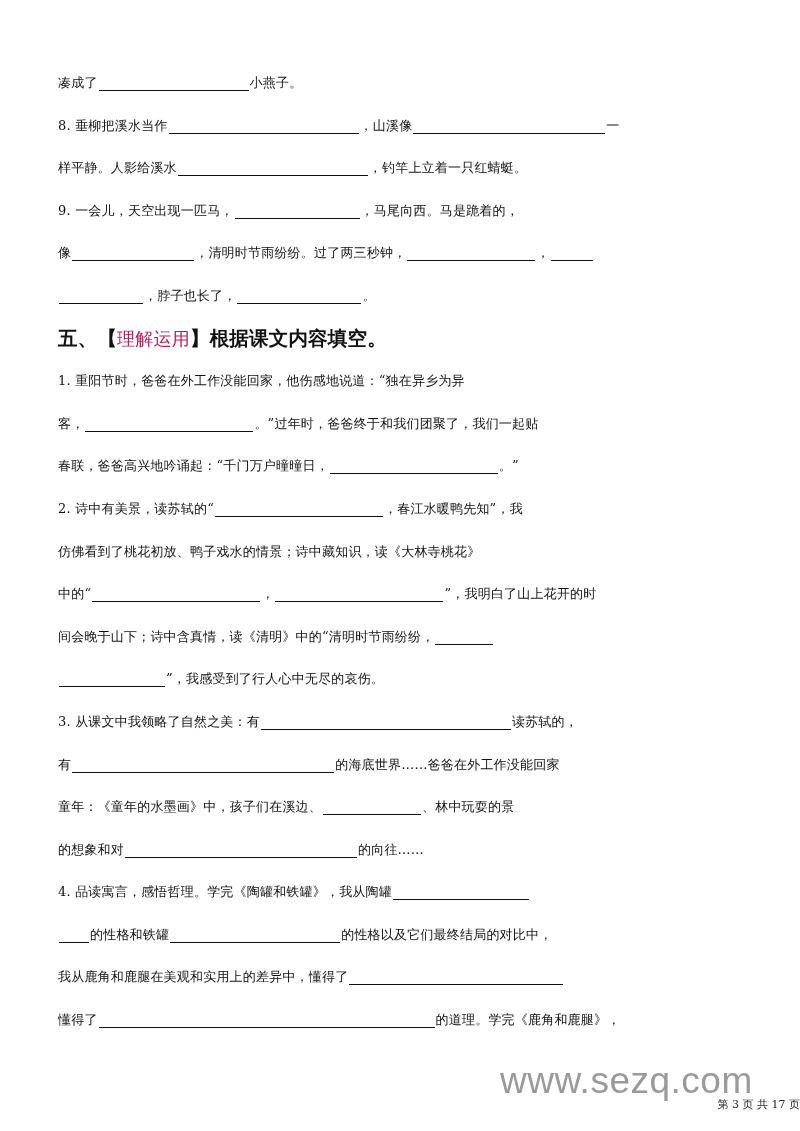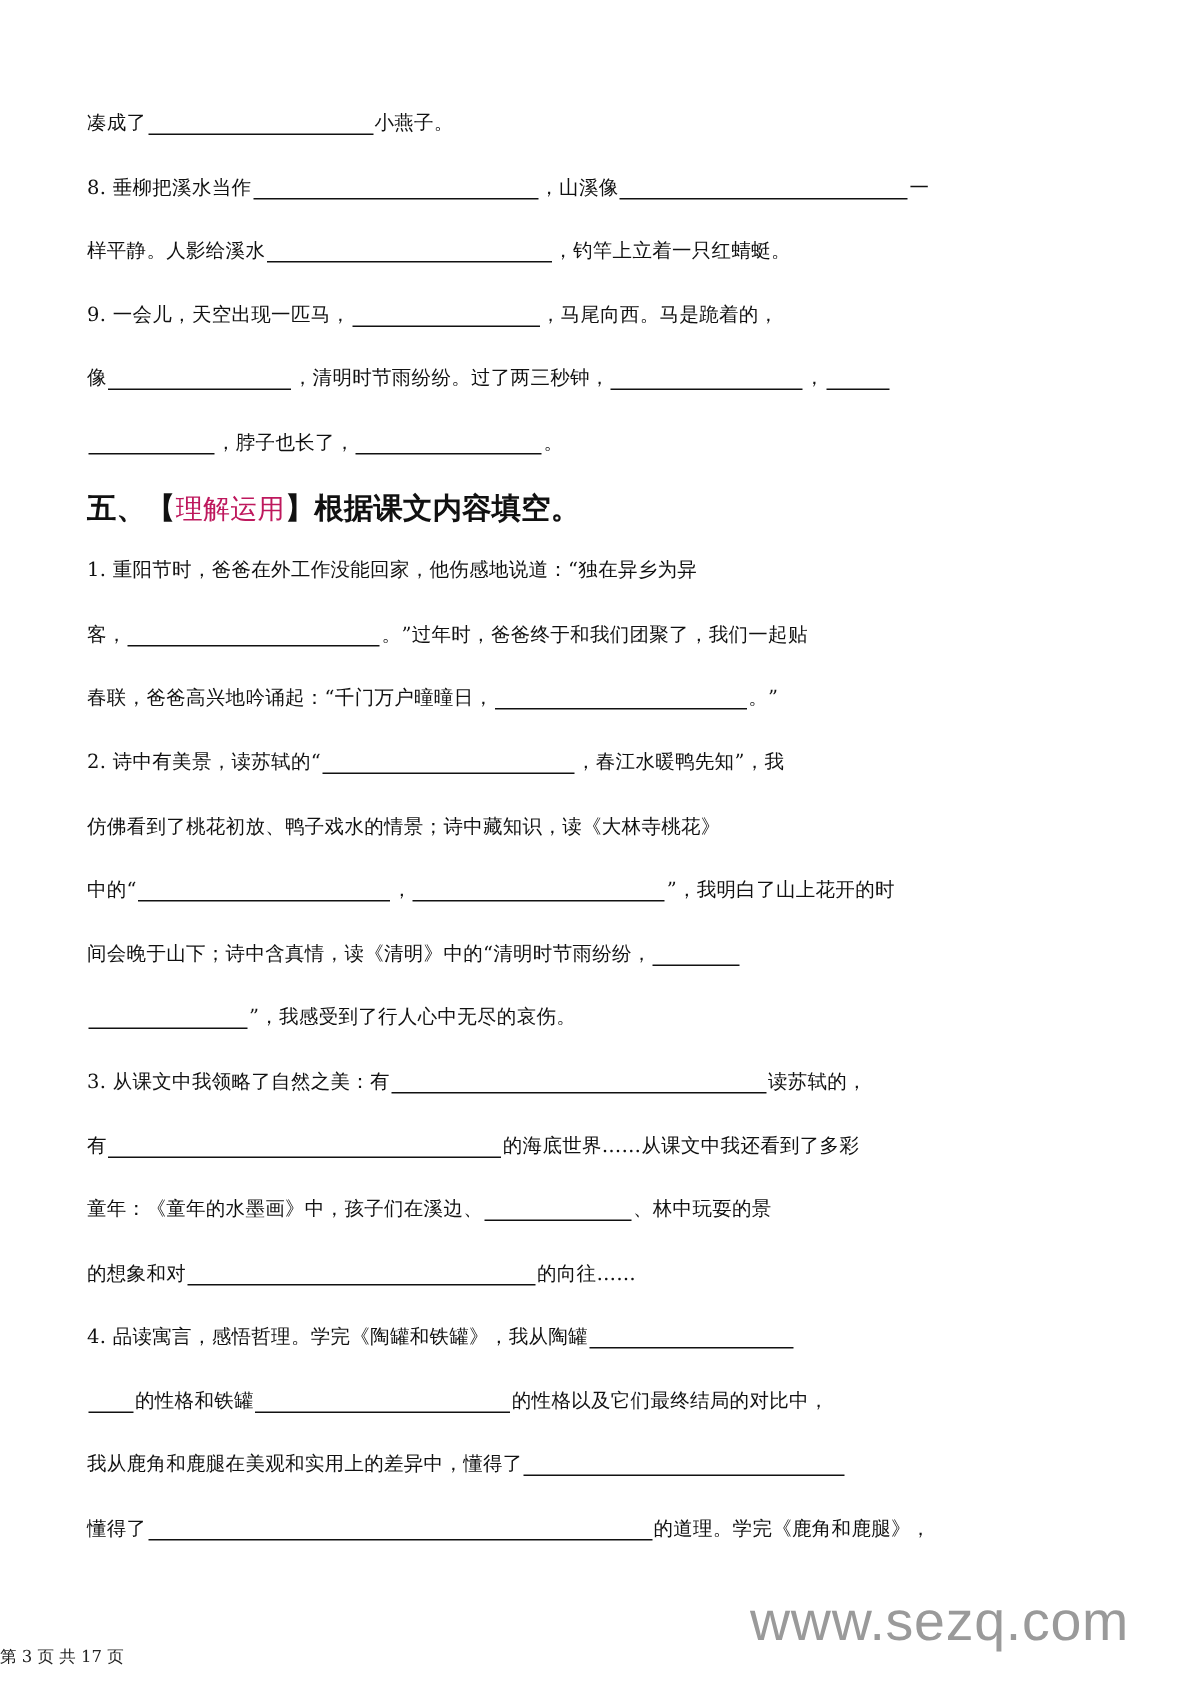--- a/index.html
+++ b/index.html
@@ -3,21 +3,21 @@
 <meta charset="utf-8">
 <style>
   html, body { margin:0; padding:0; background:#ffffff; }
   body { width:800px; height:1131px; position:relative; overflow:hidden;
          font-family:"DejaVu Serif","Liberation Serif",serif; color:#111; }
   .page { position:absolute; left:58px; top:62px; width:686px; }
   .line { height:42.6px; line-height:42.6px; font-size:13px; white-space:nowrap; letter-spacing:0.2px; }
   .blank { display:inline-block; border-bottom:1px solid #111; height:1px; vertical-align:-4px; margin:0 1px; }
   .section { font-weight:bold; font-size:19.5px; }
   .tag { color:#be185d; font-weight:normal; font-family:"DejaVu Sans","Liberation Sans",sans-serif; font-size:18px; }
-  .footer { position:absolute; left:0; width:800px; top:1097px; text-align:left; font-size:11px; color:#222; }
+  .footer { position:absolute; left:0; width:800px; top:1097px; text-align:right; font-size:11px; color:#222; }
   .watermark { position:absolute; left:500px; top:1060px; font-family:Liberation Sans, sans-serif;
                font-size:37px; color:#9a9a9a; letter-spacing:0.5px; }
 </style>
 </head>
 <body>
 
 <div class="page">
   <div id="lines-top">
       <div class="line"><span>凑成了</span><span class="blank" style="width: 150px;"></span><span>小燕子。</span></div>
       <div class="line"><span>8.  垂柳把溪水当作</span><span class="blank" style="width: 190px;"></span><span>，山溪像</span><span class="blank" style="width: 192px;"></span><span>一</span></div>
@@ -32,21 +32,21 @@
   <div id="lines-items">
       <div class="line"><span>1.  重阳节时，爸爸在外工作没能回家，他伤感地说道：“独在异乡为异</span></div>
       <div class="line"><span>客，</span><span class="blank" style="width: 168px;"></span><span>。”过年时，爸爸终于和我们团聚了，我们一起贴</span></div>
       <div class="line"><span>春联，爸爸高兴地吟诵起：“千门万户曈曈日，</span><span class="blank" style="width: 168px;"></span><span>。”</span></div>
       <div class="line"><span>2.  诗中有美景，读苏轼的“</span><span class="blank" style="width: 168px;"></span><span>，春江水暖鸭先知”，我</span></div>
       <div class="line"><span>仿佛看到了桃花初放、鸭子戏水的情景；诗中藏知识，读《大林寺桃花》</span></div>
       <div class="line"><span>中的“</span><span class="blank" style="width: 168px;"></span><span>，</span><span class="blank" style="width: 168px;"></span><span>”，我明白了山上花开的时</span></div>
       <div class="line"><span>间会晚于山下；诗中含真情，读《清明》中的“清明时节雨纷纷，</span><span class="blank" style="width: 58px;"></span></div>
       <div class="line"><span class="blank" style="width: 106px;"></span><span>”，我感受到了行人心中无尽的哀伤。</span></div>
       <div class="line"><span>3.  从课文中我领略了自然之美：有</span><span class="blank" style="width: 250px;"></span><span>读苏轼的，</span></div>
-      <div class="line"><span>有</span><span class="blank" style="width: 262px;"></span><span>的海底世界……从课文中我还看到了多彩</span></div>
+      <div class="line"><span>有</span><span class="blank" style="width: 262px;"></span><span>的海底世界……爸爸在外工作没能回家</span></div>
       <div class="line"><span>童年：《童年的水墨画》中，孩子们在溪边、</span><span class="blank" style="width: 98px;"></span><span>、林中玩耍的景</span></div>
       <div class="line"><span>的想象和对</span><span class="blank" style="width: 232px;"></span><span>的向往……</span></div>
       <div class="line"><span>4.  品读寓言，感悟哲理。学完《陶罐和铁罐》，我从陶罐</span><span class="blank" style="width: 136px;"></span></div>
       <div class="line"><span class="blank" style="width: 30px;"></span><span>的性格和铁罐</span><span class="blank" style="width: 170px;"></span><span>的性格以及它们最终结局的对比中，</span></div>
       <div class="line"><span>我从鹿角和鹿腿在美观和实用上的差异中，懂得了</span><span class="blank" style="width: 214px;"></span></div>
       <div class="line"><span>懂得了</span><span class="blank" style="width: 336px;"></span><span>的道理。学完《鹿角和鹿腿》，</span></div>
     </div>
 </div>
 
 <div class="watermark">www.sezq.com</div>

